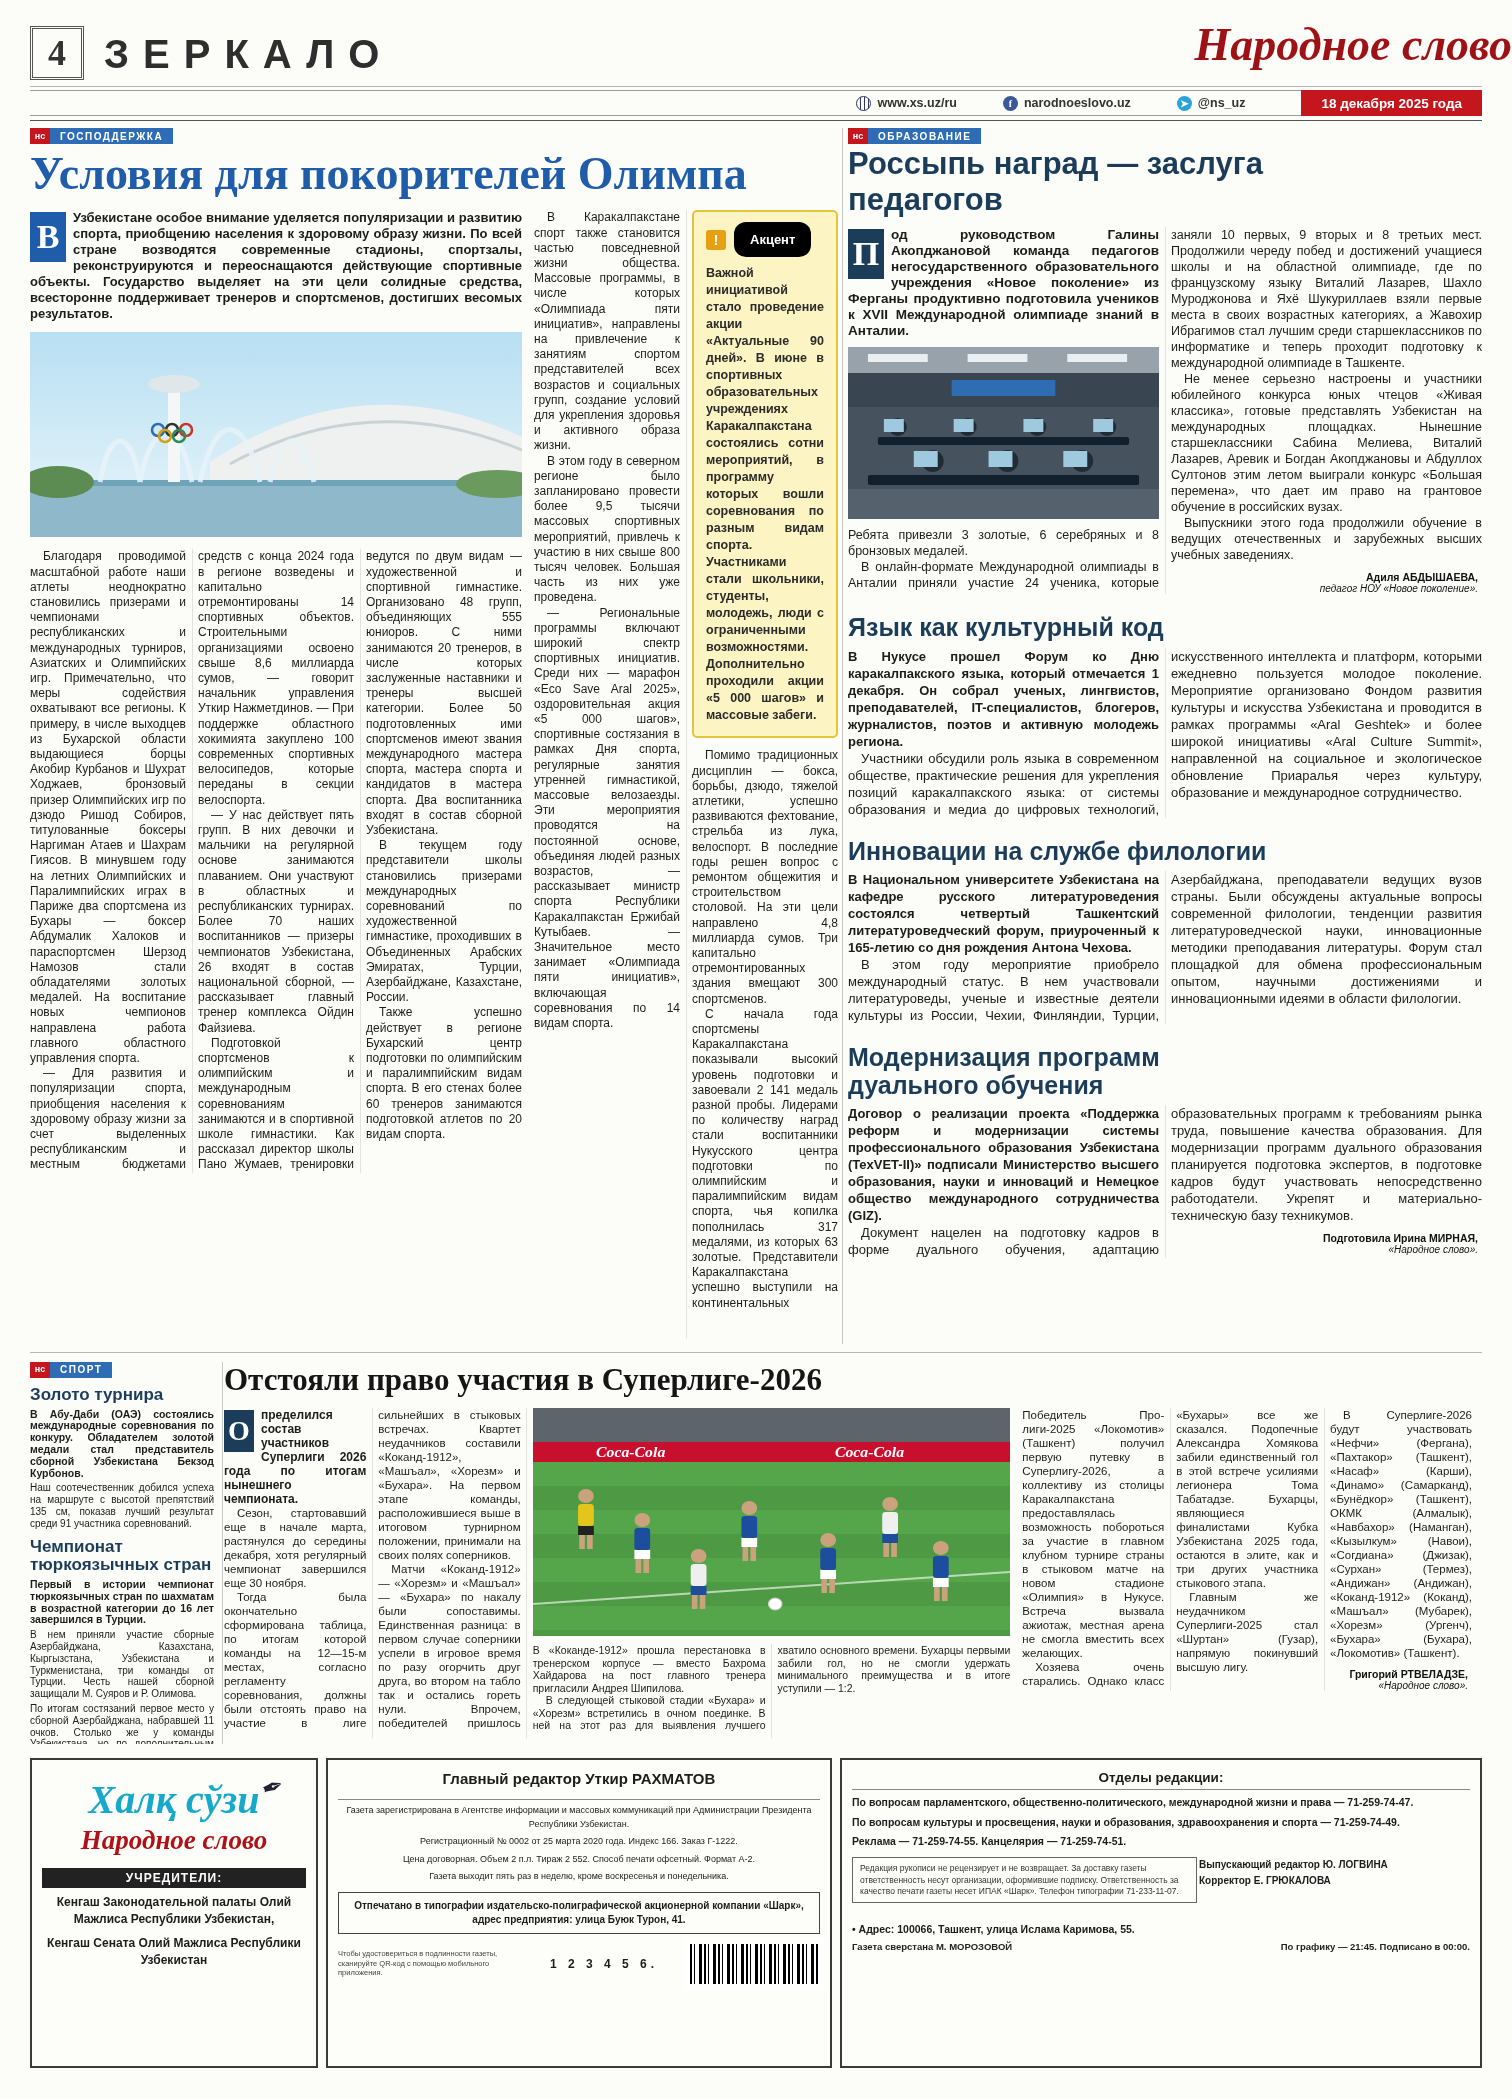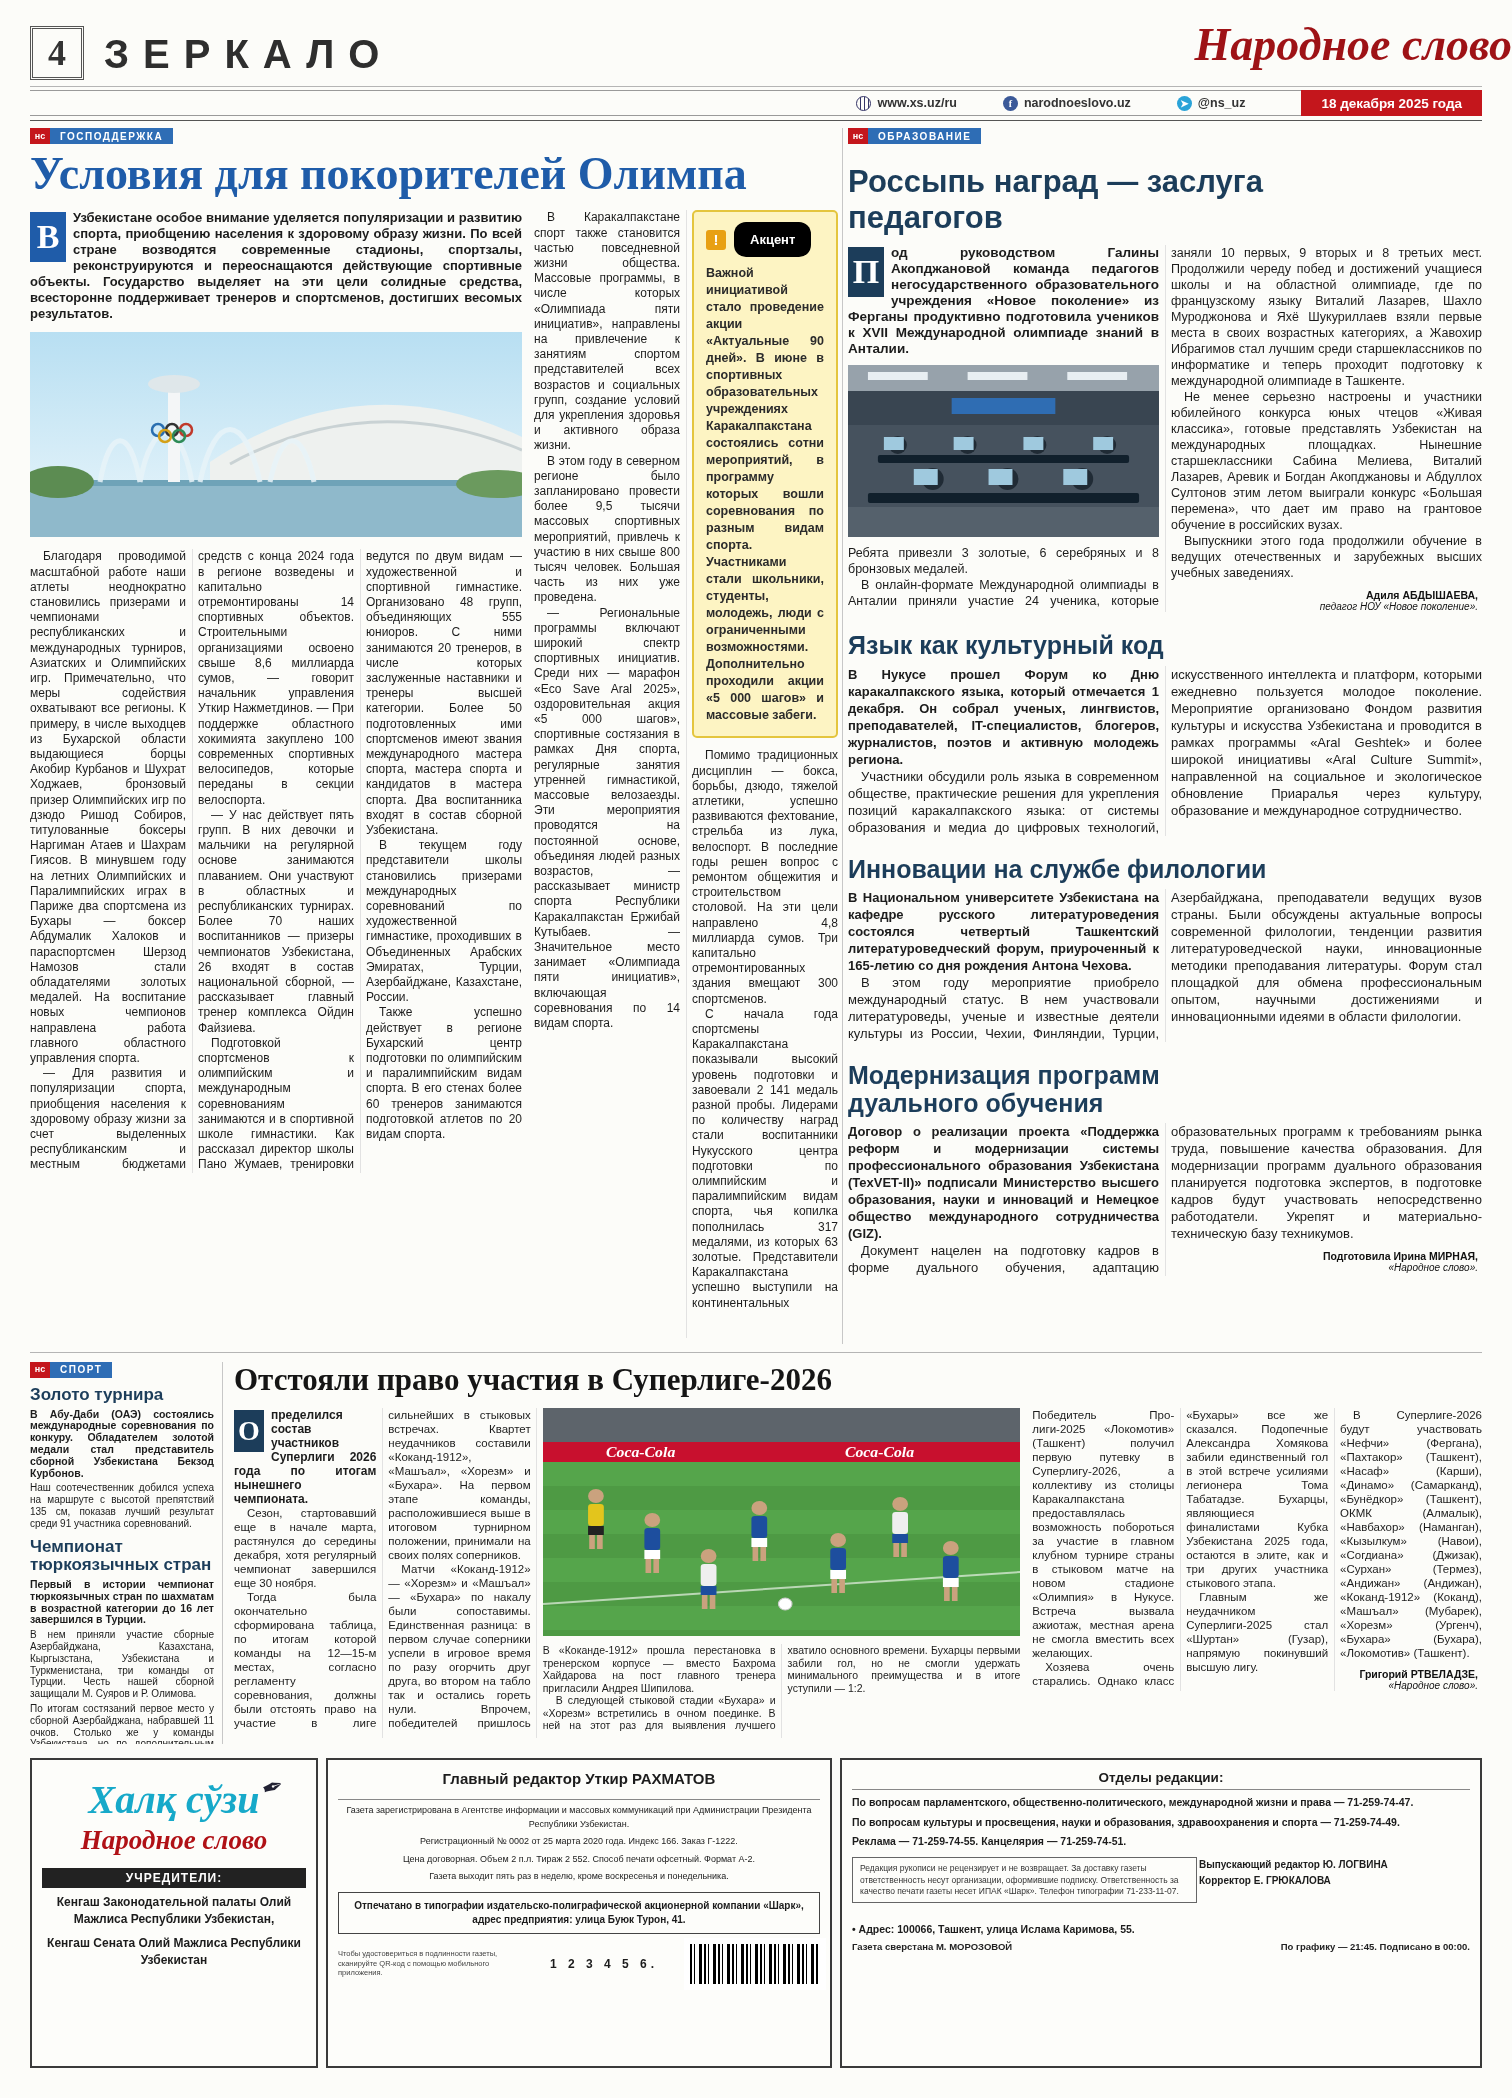--- a/index.html
+++ b/index.html
@@ -22,21 +22,21 @@
   .ic-tg{background:#2aa3d8}
   .date-box{height:26px;display:flex;align-items:center;background:#c4161c;color:#fff;font-weight:bold;font-size:13.5px;padding:0 20px;margin-left:10px}
 
   
   .tag{display:flex;align-items:stretch;height:16px;width:max-content}
   .tag-ns{background:#c4161c;color:#fff;font-size:9px;font-weight:bold;display:flex;align-items:center;justify-content:center;width:20px}
   .tag-label{background:#2e6db5;color:#fff;font-size:10px;font-weight:bold;letter-spacing:1.5px;display:flex;align-items:center;padding:0 10px}
 
   
   .main-headline{font-family:"Liberation Serif",serif;font-weight:bold;font-size:46px;line-height:1.05;color:#1f5ca9;margin-top:6px}
-  .edu-headline{font-size:31px;line-height:1.15;font-weight:bold;color:#1c3d5a;max-width:450px;margin-top:20px}
+  .edu-headline{font-size:31px;line-height:1.15;font-weight:bold;color:#1c3d5a;max-width:450px;margin-top:2px}
   .sub-headline{font-size:25px;font-weight:bold;color:#1c3d5a;max-width:430px;line-height:1.1;margin-bottom:6px}
   .sport-headline{font-size:17px;font-weight:bold;color:#1c3d5a;line-height:1.1;margin:8px 0 4px}
   .fb-headline{font-family:"Liberation Serif",serif;font-size:31px;font-weight:bold;color:#151515}
 
   
   .body-text p{font-size:12px;line-height:15.2px;text-align:justify;text-indent:13px}
   .body-text p.np{text-indent:0}
   .lead-p{font-weight:bold;font-size:13px;line-height:16px;text-align:justify}
   .cols2{column-count:2;column-gap:12px;column-rule:1px solid #e2e2e2}
   .cols3{column-count:3;column-gap:12px;column-rule:1px solid #e2e2e2}
@@ -287,21 +287,21 @@
     <p>Наш соотечественник добился успеха на маршруте с высотой препятствий 135 см, показав лучший результат среди 91 участника соревнований.</p>
     <h3 class="sport-headline">Чемпионат тюркоязычных стран</h3>
     <p class="lead">Первый в истории чемпионат тюркоязычных стран по шахматам в возрастной категории до 16 лет завершился в Турции.</p>
     <p>В нем приняли участие сборные Азербайджана, Казахстана, Кыргызстана, Узбекистана и Туркменистана, три команды от Турции. Честь нашей сборной защищали М. Суяров и Р. Олимова.</p>
     <p>По итогам состязаний первое место у сборной Азербайджана, набравшей 11 очков. Столько же у команды Узбекистана, но по дополнительным показателям она стала второй. Третьими финишировали шахматисты Турции.</p>
 
   </section>
 
   <div class="vrule" style="left:222px;top:1362px;height:382px"></div>
 
-  <section class="abs" style="left:234px;top:1362px;width:1248px;height:382px">
+  <section class="abs" style="left:224px;top:1362px;width:1248px;height:382px">
     <h2 class="fb-headline">Отстояли право участия в Суперлиге-2026</h2>
     <div style="display:flex;gap:12px;margin-top:10px;height:330px">
       <div class="cols2 body-text fb-cols" style="width:318px">
         <p class="lead-p np" style="font-size:12px"><span class="dropcap dc-navy" style="width:30px;height:42px;font-size:28px">О</span><span>пределился состав участников Суперлиги 2026 года по итогам нынешнего чемпионата.</span></p>
         <p>Сезон, стартовавший еще в начале марта, растянулся до середины декабря, хотя регулярный чемпионат завершился еще 30 ноября.</p>
         <p>Тогда была окончательно сформирована таблица, по итогам которой команды на 12—15-м местах, согласно регламенту соревнования, должны были отстоять право на участие в лиге сильнейших в стыковых встречах. Квартет неудачников составили «Коканд-1912», «Машъал», «Хорезм» и «Бухара». На первом этапе команды, расположившиеся выше в итоговом турнирном положении, принимали на своих полях соперников.</p>
         <p>Матчи «Коканд-1912» — «Хорезм» и «Машъал» — «Бухара» по накалу были сопоставимы. Единственная разница: в первом случае соперники успели в игровое время по разу огорчить друг друга, во втором на табло так и остались гореть нули. Впрочем, победителей пришлось выявлять в серии пенальти, где удачливее оказались коллективы из Коканда и Мубарека.</p>
       </div>
       <div style="width:512px">
         <figure class="photo" style="height:228px">

